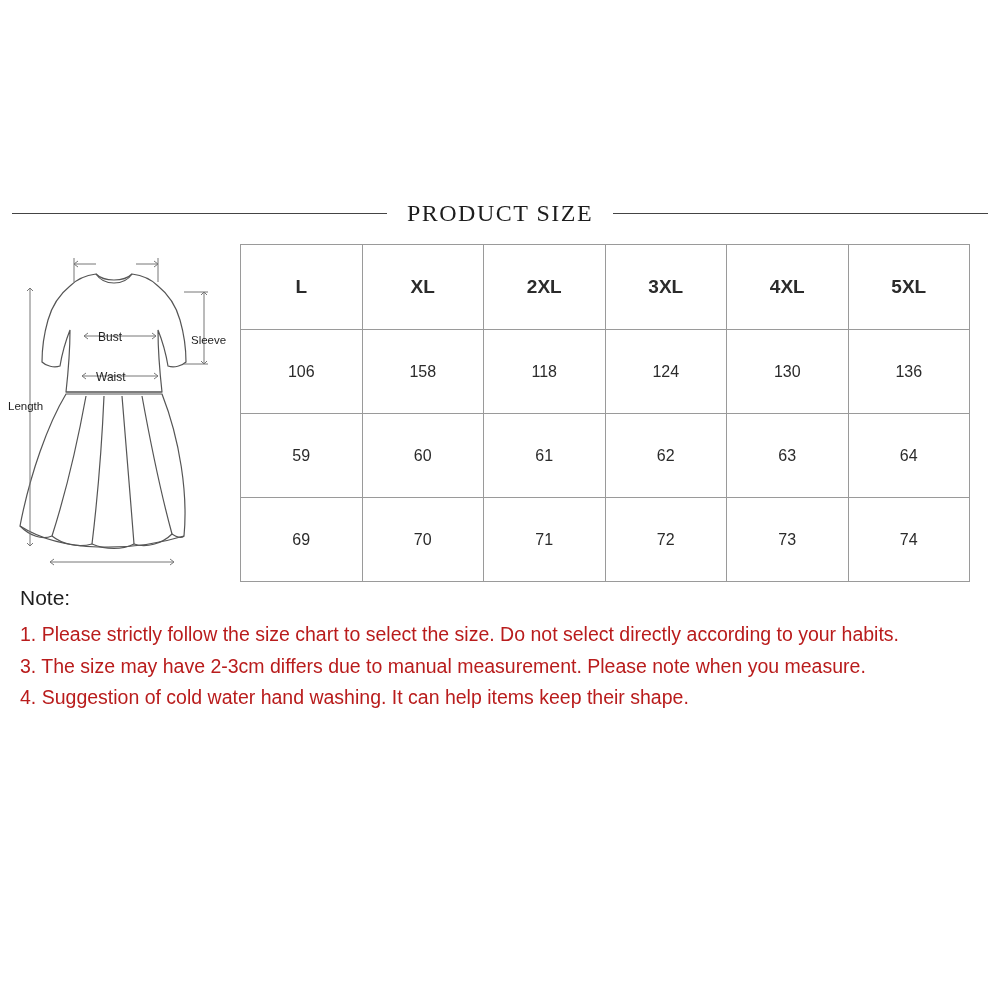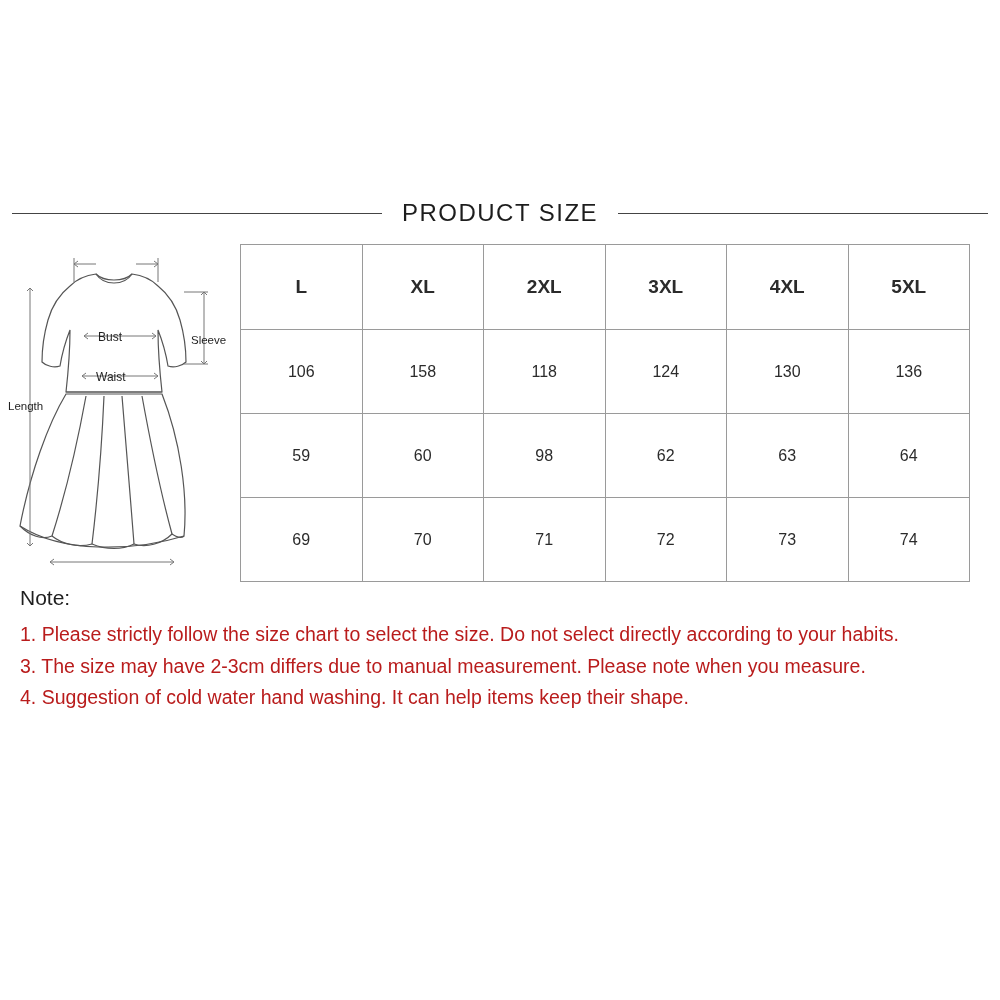--- a/index.html
+++ b/index.html
@@ -35,21 +35,21 @@
     align-items: center;
   }
   .title-rule {
     flex: 1 1 auto;
     height: 1px;
     background: #444;
   }
   .title-text {
     flex: 0 0 auto;
     padding: 0 20px;
-    font-family: Liberation Sans, sans-serif;
+    font-family: Liberation Serif, serif;
     font-size: 24px;
     letter-spacing: 1.5px;
     color: #1d1d1d;
     white-space: nowrap;
   }
 
   
   .illustration {
     position: absolute;
     left: 8px;
@@ -186,21 +186,21 @@
         <td>106</td>
         <td>158</td>
         <td>118</td>
         <td>124</td>
         <td>130</td>
         <td>136</td>
       </tr>
       <tr>
         <td>59</td>
         <td>60</td>
-        <td>98</td>
+        <td>61</td>
         <td>62</td>
         <td>63</td>
         <td>64</td>
       </tr>
       <tr>
         <td>69</td>
         <td>70</td>
         <td>71</td>
         <td>72</td>
         <td>73</td>

